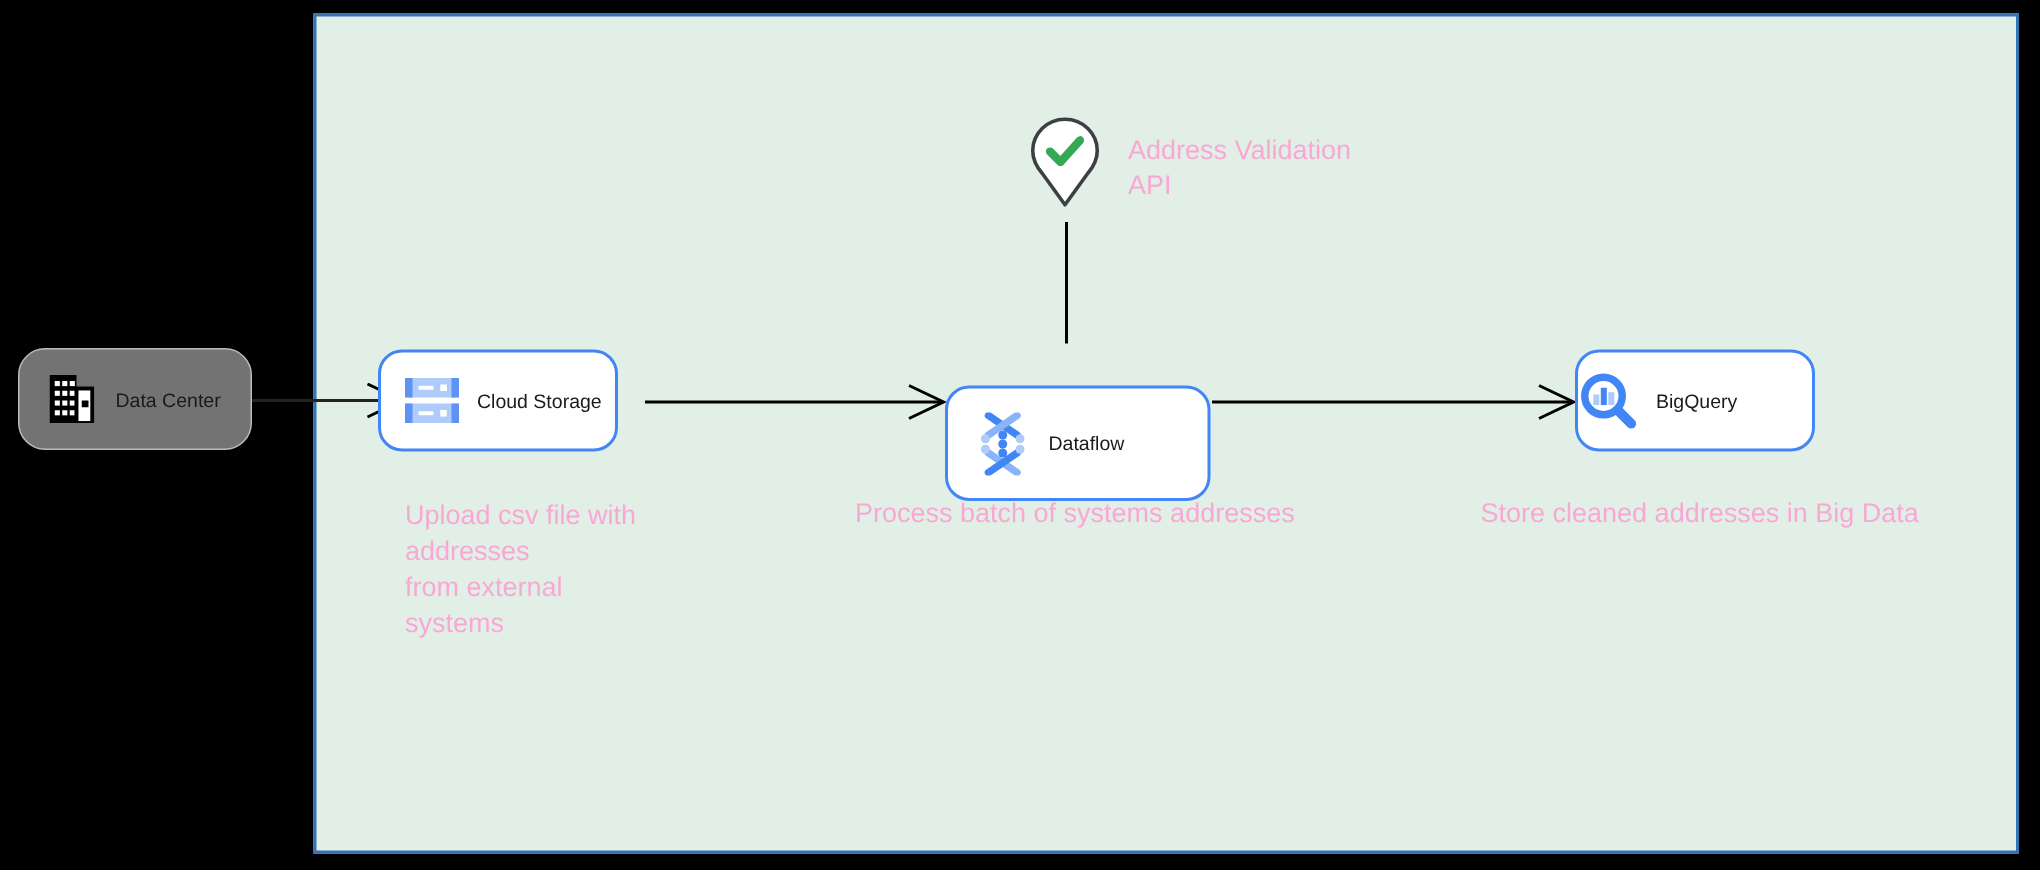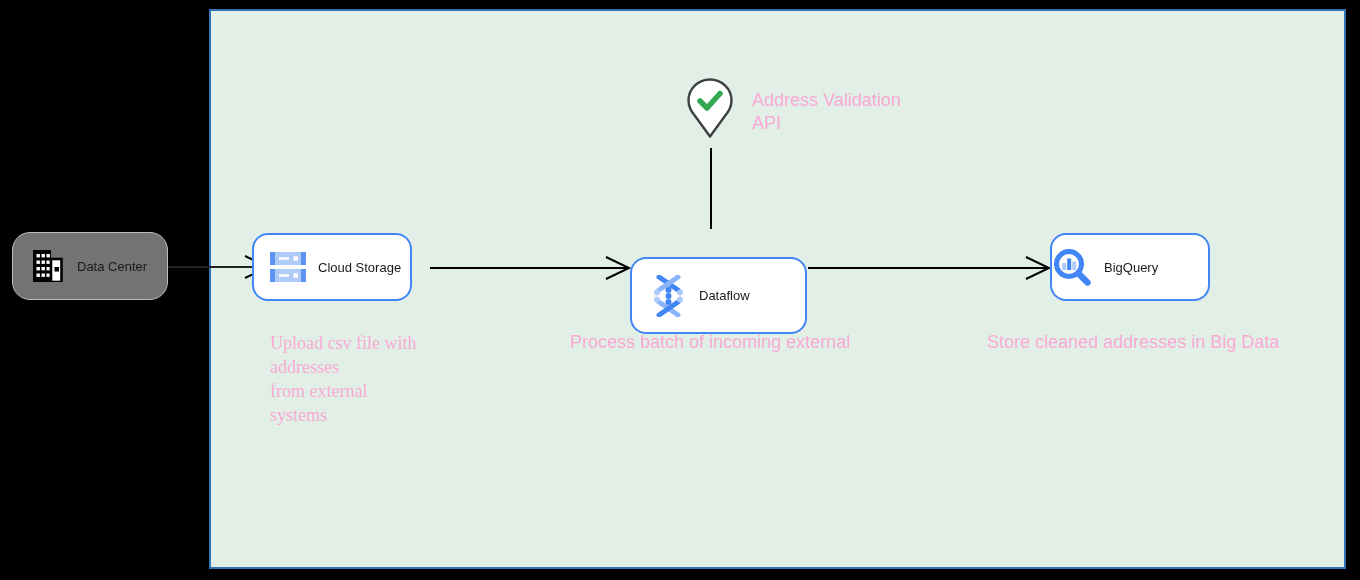--- a/index.html
+++ b/index.html
@@ -41,21 +41,21 @@
   .node-bigquery { left:1050px; top:233px; width:160px; height:68px; }
   .node-bigquery .label { margin-left:12px; }
   .pin { position:absolute; left:686px; top:78px; }
   .note {
     position:absolute;
     color:#f9a8d4;
     font-size:18px; line-height:24px;
     white-space:pre-line;
   }
   .note-api     { left:752px; top:89px;  width:190px; line-height:23px; }
-  .note-upload  { left:270px; top:331px; width:200px;font-family:Liberation Serif, serif; }
+  .note-upload  { left:270px; top:331px; width:200px; }
   .note-process { left:570px; top:330px; white-space:nowrap; }
   .note-store   { left:987px; top:330px; white-space:nowrap; }
 </style>
 </head>
 <body>
 
 <div class="zone"></div>
 
 <svg class="edges" viewBox="0 0 1360 580">
   <defs>
@@ -156,14 +156,14 @@
     <path d="M14,23 L21,30 L34,15.5" fill="none" stroke="#34a853" stroke-width="5.5" stroke-linecap="round" stroke-linejoin="round"></path>
   </svg>
 </div>
 
 <div class="note note-api">Address Validation
 API</div>
 <div class="note note-upload">Upload csv file with
 addresses
 from external
 systems</div>
-<div class="note note-process">Process batch of incoming external</div>
+<div class="note note-process">Process batch of systems addresses</div>
 <div class="note note-store">Store cleaned addresses in Big Data</div>
 
 </body></html>

